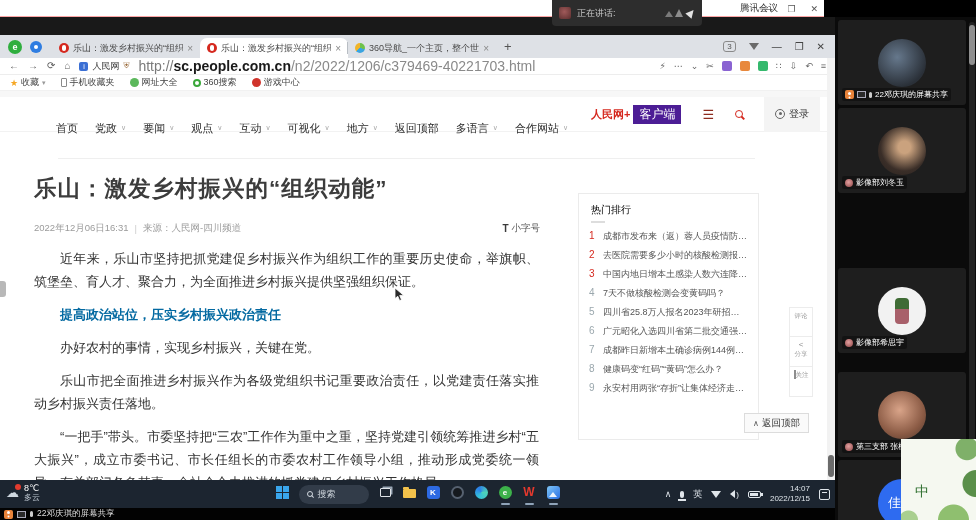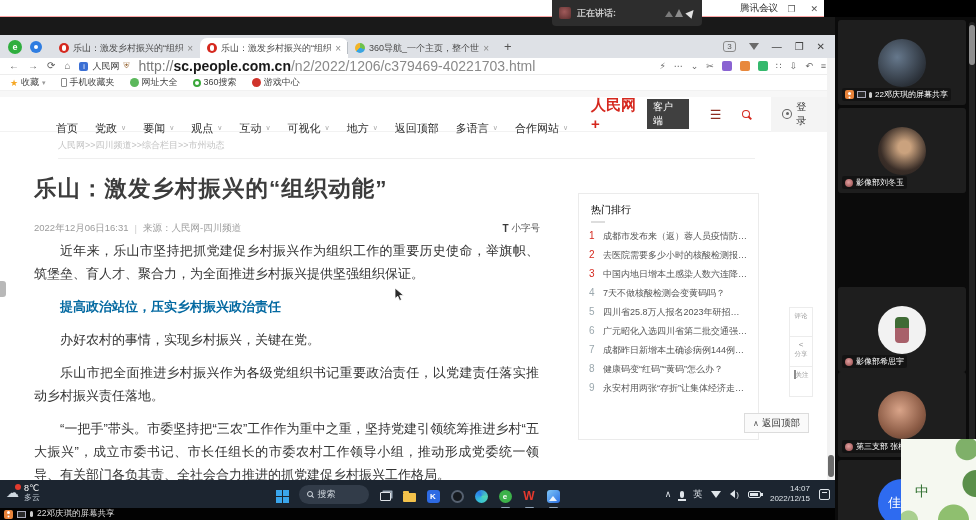--- a/index.html
+++ b/index.html
@@ -7,21 +7,21 @@
     font-family:"Liberation Sans","DejaVu Sans",sans-serif; }
 
   
   .titlebar { position:absolute; left:0; top:0; width:824px; height:17px; background:#fff; border-bottom:1px solid #fca5a5; z-index:40; }
   .tm-title { position:absolute; left:740px; top:2px; font-size:9.5px; color:#333; }
   .win-controls { position:absolute; right:6px; top:0; display:flex; gap:15px; height:17px; align-items:center; color:#555; font-size:9px; }
   .win-controls span { cursor:default; }
 
   .speaking { position:absolute; left:552px; top:0; width:150px; height:26px; background:#2d2d2d; border-radius:0 0 4px 4px; display:flex; align-items:center; gap:6px; padding:0 7px; z-index:50; }
   .spk-avatar { width:12px; height:12px; border-radius:2px; background:radial-gradient(circle at 45% 40%, #a05a5a, #5c2e2e); }
-  .spk-text { color:#c9c9c9; font-size:9px; white-space:nowrap;font-weight:bold; }
+  .spk-text { color:#c9c9c9; font-size:9px; white-space:nowrap; }
   .spk-icons { margin-left:auto; display:flex; align-items:flex-end; gap:2px; }
   .wave { width:0; height:0; border-left:4px solid transparent; border-right:4px solid transparent; border-bottom:8px solid #8d8d8d; }
   .wave.small { border-bottom-width:6px; opacity:.8; }
   .up-arrow { width:0; height:0; border-left:4px solid transparent; border-right:4px solid transparent; border-bottom:8px solid #e2e2e2; transform:rotate(40deg); margin-left:2px; }
 
   
   .screen { position:absolute; left:0; top:17px; width:835px; height:503px; background:#191919; }
 
   
   .browser { position:absolute; left:0; top:35px; width:835px; height:445px; background:#fff; overflow:hidden; }
@@ -66,38 +66,38 @@
   .dot-g { width:9px; height:9px; border-radius:50%; background:#5cb85c; }
   .ring-g { width:8px; height:8px; border-radius:50%; border:2px solid #3aa73a; }
   .dot-r { width:9px; height:9px; border-radius:50%; background:#d0342c; }
 
   
   .pagegap { position:absolute; left:0; top:56px; width:827px; height:6px; background:#f7f7f7; }
   .sitenav { position:absolute; left:0; top:62px; width:827px; height:35px; background:#fff; display:flex; align-items:center; padding-left:56px; gap:17px; font-size:11px; color:#2b2b2b; border-bottom:1px solid #f2f2f2; }
   .snav { display:flex; align-items:center; gap:2px; white-space:nowrap;margin-top:28px; }
   .snav.caret::after { content:"∨"; font-size:7px; color:#aaa; margin-left:2px; }
   .pd-logo { display:flex; align-items:center; gap:3px; margin-left:6px; }
-  .pd-main { color:#d5281e; font-weight:bold; font-size:15px; }
-  .pd-client { background:#404040; color:#fff; font-size:10px; border-radius:0; padding:1px 6px; }
+  .pd-main { color:#d5281e; font-weight:bold; font-size:11px; }
+  .pd-client { background:#4c1d95; color:#fff; font-size:12px; border-radius:0; padding:1px 6px; }
   .nav-burger { color:#8d2b1f; font-size:13px; margin-left:4px; }
   .mag { width:8px; height:8px; border:1.5px solid #d5281e; border-radius:50%; position:relative; margin-left:4px; }
   .mag::after { content:""; position:absolute; width:4px; height:1.5px; background:#d5281e; transform:rotate(45deg); right:-3px; bottom:-1px; }
   .nav-login { background:#f4f4f4; height:35px; display:flex; align-items:center; gap:4px; padding:0 11px; font-size:10px; color:#333; margin-left:4px; }
   .person-ic { width:10px; height:10px; border:1px solid #666; border-radius:50%; position:relative; }
   .person-ic::after { content:""; position:absolute; left:3px; top:2px; width:3px; height:3px; border-radius:50%; background:#666; }
 
   .crumbs { position:absolute; left:58px; top:104px; font-size:9px; color:#c3c3c3; }
   .crumb-line { position:absolute; left:58px; top:123px; width:697px; border-top:1px solid #efefef; }
 
   .art-title { position:absolute; left:34px; top:138px; width:520px; font-size:22.5px; font-weight:600; color:#3c3c3c; letter-spacing:1px; }
   .art-meta { position:absolute; left:34px; top:187px; width:506px; display:flex; align-items:center; font-size:9.5px; color:#9b9b9b; gap:6px; }
   .meta-div { color:#ccc; }
   .font-tool { margin-left:auto; color:#555; display:flex; gap:3px; align-items:center; }
   .font-tool .T { font-weight:bold; color:#3a3a3a; font-size:10px; }
-  .art-body { position:absolute; left:34px; top:204px; width:505px; font-size:13px; color:#333; line-height:23px; text-align:justify; }
+  .art-body { position:absolute; left:34px; top:212px; width:505px; font-size:13px; color:#333; line-height:23px; text-align:justify; }
   .art-body p { text-indent:2em; margin-bottom:10px; }
   .art-body .subhead { font-weight:bold; color:#0369a1; }
 
   .hotbox { position:absolute; left:578px; top:158px; width:181px; height:247px; border:1px solid #ebebeb; background:#fff; overflow:hidden; }
   .hot-title { font-size:10px; color:#000000; padding:9px 12px 2px; }
   .hot-dash { width:14px; height:2px; background:#ddd; margin:2px 0 4px 12px; }
   .hot-item { display:flex; gap:6px; align-items:baseline; padding:3px 10px; font-size:9px; color:#555; white-space:nowrap; overflow:hidden; }
   .hot-item .rk { font-size:10px; color:#9aa7ad; flex:none; width:8px; }
   .hot-item.top .rk { color:#d5281e; }
   .hot-item .tx { overflow:hidden; text-overflow:ellipsis; }
@@ -119,21 +119,21 @@
 
   .edge-tab { position:absolute; left:0; top:281px; width:6px; height:16px; background:#9a9a9a; border-radius:0 3px 3px 0; opacity:.7; z-index:30; }
 
   
   .taskbar { position:absolute; left:0; top:480px; width:835px; height:28px; background:#1c2530; display:flex; align-items:center; z-index:20; }
   .weather { position:absolute; left:6px; top:3px; display:flex; gap:5px; align-items:center; color:#fff; }
   .cloud { font-size:13px; color:#cfd8e0; position:relative; }
   .cloud i { position:absolute; right:-2px; top:-1px; width:6px; height:6px; background:#e23b2e; border-radius:50%; font-style:normal; }
   .wtxt { display:flex; flex-direction:column; line-height:1.15; }
   .wtemp { font-size:9px; } .wcond { font-size:8px; color:#b9c2cc; }
-  .tb-center { margin:8px auto; display:flex; align-items:flex-end; gap:9px; }
+  .tb-center { margin:8px auto; display:flex; align-items:flex-start; gap:9px; }
   .tbic { position:relative; display:flex; align-items:center; justify-content:center; width:15px; height:15px; }
   .ind { position:absolute; bottom:-5px; left:3px; width:9px; height:2px; background:#8fa3b8; border-radius:1px; }
   .start-ic { width:13px; height:13px; position:relative; }
   .start-ic::before { content:""; position:absolute; left:0; top:0; width:6px; height:6px; background:#3aa6ec; box-shadow:7px 0 #3aa6ec; }
   .start-ic::after { content:""; position:absolute; left:0; top:7px; width:6px; height:6px; background:#3aa6ec; box-shadow:7px 0 #3aa6ec; }
   .searchpill { width:70px; height:19px; background:#323c49; border-radius:10px; display:flex; align-items:center; gap:5px; padding:0 8px; color:#cfd6dd; font-size:9px; }
   .mag2 { width:6px; height:6px; border:1.2px solid #cfd6dd; border-radius:50%; position:relative; flex:none; }
   .mag2::after { content:""; position:absolute; width:3px; height:1.2px; background:#cfd6dd; transform:rotate(45deg); right:-2px; bottom:-1px; }
   .tv-ic { width:11px; height:9px; border:1.2px solid #dfe3e8; border-radius:1px; box-shadow:2px -2px 0 -0.5px #9aa7b5; }
   .folder-ic { width:13px; height:9px; background:#f3c24b; border-radius:1px; position:relative; margin-top:2px; }
@@ -312,21 +312,20 @@
       <span class="pd-client">客户端</span>
     </span>
     <span class="nav-burger">☰</span>
     <span class="mag"></span>
     <span class="nav-login">
       <span class="person-ic"></span>
       <span>登录</span>
     </span>
   </div>
 
-  <div class="crumbs">人民网&gt;&gt;四川频道&gt;&gt;综合栏目&gt;&gt;市州动态</div>
   <div class="crumb-line"></div>
 
   <h1 class="art-title">乐山：激发乡村振兴的“组织动能”</h1>
   <div class="art-meta">
     <span>2022年12月06日16:31</span>
     <span class="meta-div">|</span>
     <span>来源：人民网-四川频道</span>
     <span class="font-tool">
       <span class="T">T</span>
       <span>小字号</span>
@@ -497,21 +496,21 @@
 
   <div class="vtile" style="top:91px;text-align:right;">
     <span class="vava av2"></span>
     <span class="vlabel">
       <span class="mini-av"></span>
       <span>影像部刘冬玉</span>
     </span>
   </div>
 
 
-  <div class="vtile" style="top:270px;">
+  <div class="vtile" style="top:251px;">
     <span class="vava av4"></span>
     <span class="vlabel">
       <span class="mini-av"></span>
       <span>影像部希思宇</span>
     </span>
   </div>
 
   <div class="vtile" style="top:355px;">
     <span class="vava av5"></span>
     <span class="vlabel">

